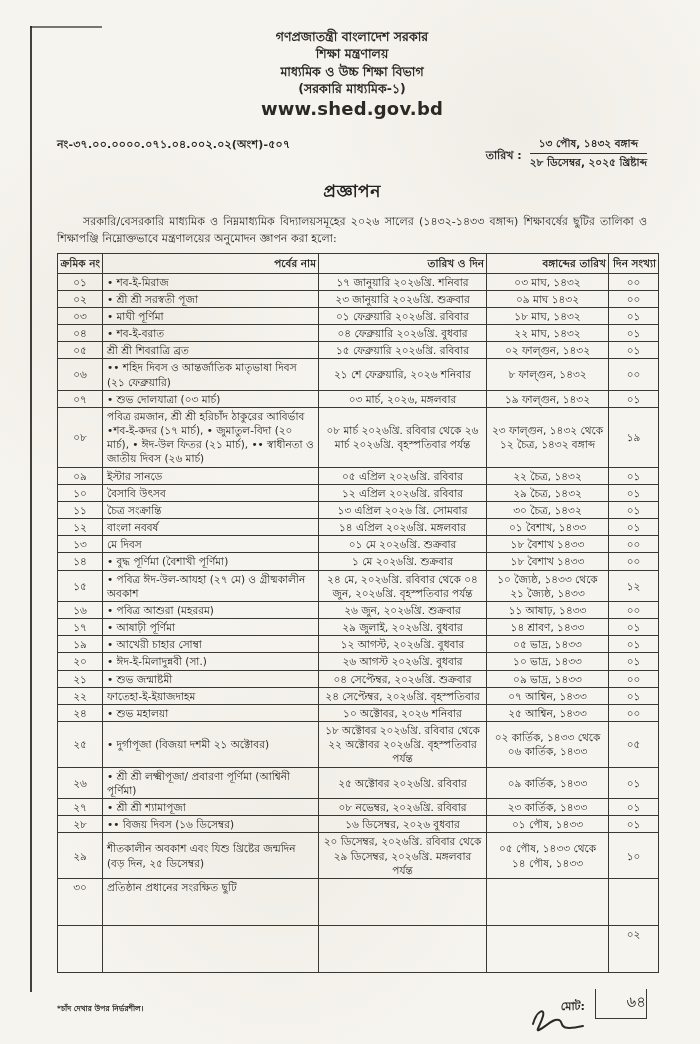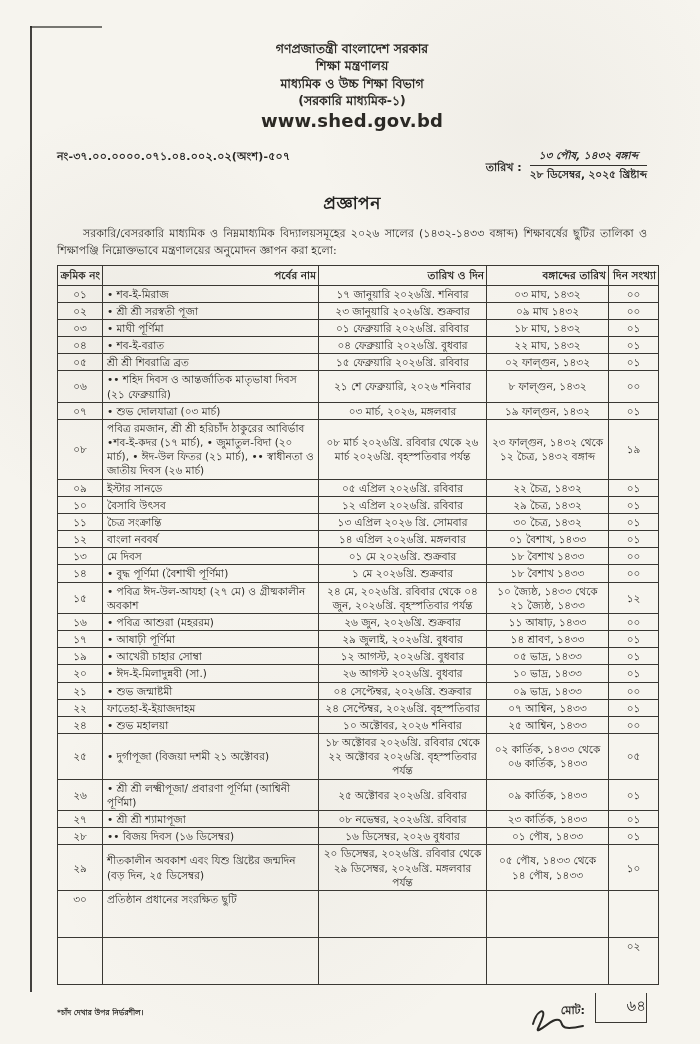--- a/index.html
+++ b/index.html
@@ -10,33 +10,33 @@
       radial-gradient(circle at 75% 12%, rgba(120,110,95,.05), transparent 20%),
       radial-gradient(circle at 40% 80%, rgba(120,110,95,.05), transparent 25%),
       #f6f4ee;
     font-family:"DejaVu Sans","Liberation Sans",sans-serif;
     color:#262523;
     -webkit-font-smoothing:antialiased;
   }
   .scan-edge-left{position:absolute;left:30px;top:26px;width:2px;height:966px;background:#23211e;opacity:.85;}
   .scan-edge-top{position:absolute;left:30px;top:26px;width:72px;height:2px;background:#23211e;opacity:.6;}
 
-  .page{position:absolute;left:57px;top:40px;width:590px;}
+  .page{position:absolute;left:57px;top:28px;width:590px;}
 
   
   .gov-header{text-align:center;font-weight:bold;line-height:1.38;font-size:12.5px;color:#2b2925;}
   .gov-header .site{font-size:18px;letter-spacing:.2px;}
 
   
   .memo-line{display:flex;justify-content:space-between;align-items:flex-start;margin-top:14px;font-size:11px;font-weight:bold;}
   .memo-no{letter-spacing:.2px;}
   .date-block{display:flex;align-items:center;gap:8px;}
   .date-label{padding-top:6px;}
   .date-stack{text-align:center;font-size:10.5px;line-height:1.5;}
-  .date-stack .top{border-bottom:1.2px solid #33312d;padding:0 6px 1px;font-style:italic;}
+  .date-stack .top{border-bottom:1.2px solid #33312d;padding:0 6px 1px;}
   .date-stack .bottom{padding-top:1px;}
 
   .doc-title{text-align:center;font-size:17px;font-weight:bold;margin-top:8px;letter-spacing:.5px;color:#232220;}
 
   .intro{font-size:11px;line-height:1.5;margin-top:8px;text-align:justify;text-indent:26px;color:#2a2824;}
 
   
   table.holidays{border-collapse:collapse;width:100%;margin-top:6px;table-layout:fixed;}
   table.holidays th,table.holidays td{
     border:1.2px solid #3a3833;
@@ -51,21 +51,21 @@
   col.c-days{width:50px;}
   td.cell-serial{text-align:center;}
   td.cell-name{text-align:left;}
   td.cell-date{text-align:center;}
   td.cell-bangla{text-align:center;}
   td.cell-days{text-align:center;}
   tbody tr:last-child td{height:44px;vertical-align:top;}
   tr.reserved-row td{height:16px;border-top:1.2px solid #3a3833;}
 
   
-  .total-line{display:flex;align-items:flex-end;margin-top:8px;}
+  .total-line{display:flex;align-items:flex-end;margin-top:16px;}
   .footnote{font-size:7.5px;font-weight:bold;color:#2a2824;transform:translateY(-4px);}
   .total-spacer{flex:1;}
   .total-label{font-size:11px;font-weight:bold;padding:0 10px 2px 0;}
   .total-value{width:50px;border:1.2px solid #3a3833;border-top:none;text-align:right;font-size:15px;padding:1px 0 3px;}
 
   .signature{position:absolute;left:495px;top:1002px;width:90px;height:40px;}
 </style>
 </head>
 <body>
 

